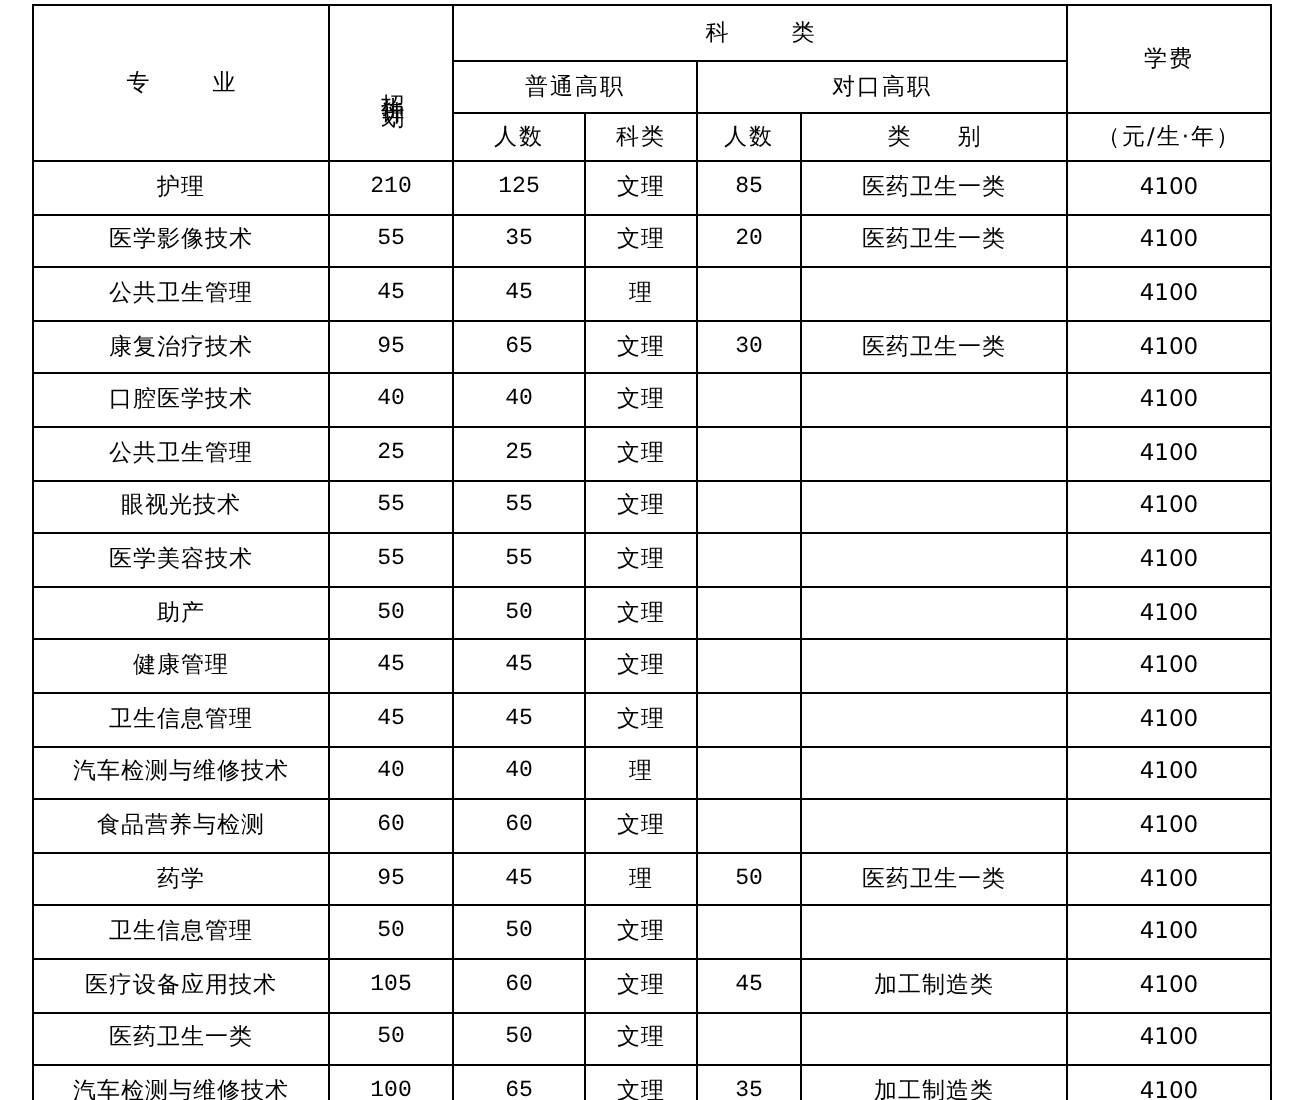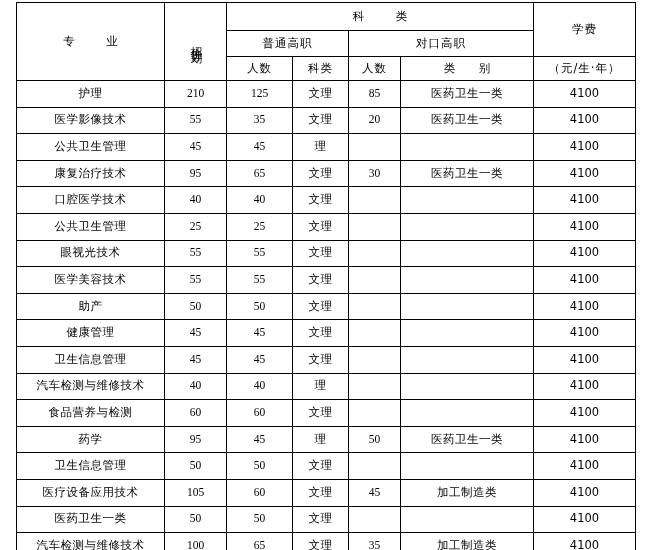--- a/index.html
+++ b/index.html
@@ -81,21 +81,21 @@
     line-height: 1.45;
     letter-spacing: 1px;
   }
   tbody tr td { height: 25.6px; }
   td.major {
     font-size: 11.5px;
     letter-spacing: 0.5px;
   }
   td.num {
     font-size: 12px;
-    font-family: Liberation Serif, serif;
+    font-family: Liberation Mono, monospace;
   }
   td.cat {
     font-size: 11.5px;
     letter-spacing: 0.5px;
   }
   td.fee {
     font-size: 12px;
   }
 </style>
 </head>

